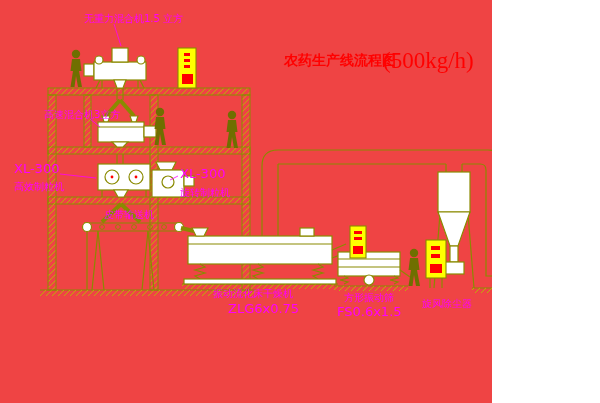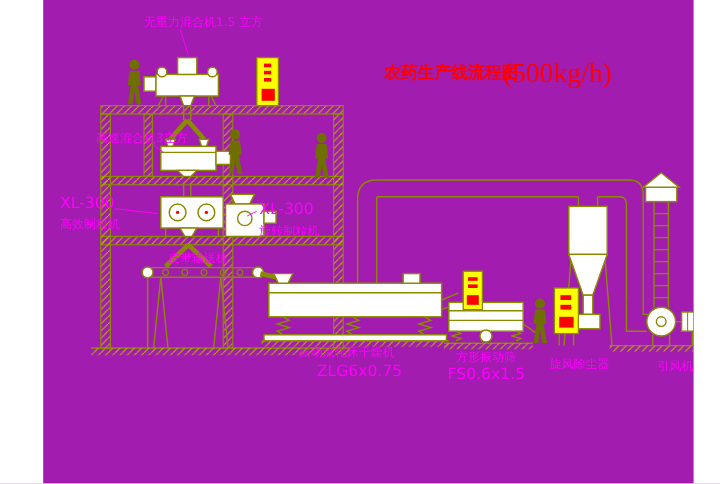--- a/index.html
+++ b/index.html
@@ -1,17 +1,17 @@
 <!DOCTYPE html>
 <html><head>
 <meta charset="utf-8">
 <style>
   html,body{margin:0;padding:0;background:#ffffff;}
-  .stage{position:relative;width:542px;height:403px;background:#a21caf;overflow:hidden;
-         font-family:"DejaVu Sans",sans-serif;margin-left:36px;}
+  .stage{position:relative;width:492px;height:403px;background:#ef4444;overflow:hidden;
+         font-family:"DejaVu Sans",sans-serif;}
   svg{display:block;}
   svg text{font-family:"DejaVu Sans",sans-serif;}
   .ln{stroke:#8a8a00;stroke-width:1.2;fill:none;}
   .ln-thin{stroke:#8a8a00;stroke-width:0.9;fill:none;}
   .thk{stroke:#8a8a00;stroke-width:4;fill:none;}
   .eq{fill:#ffffff;stroke:#8a8a00;stroke-width:1.2;}
   .hat{fill:url(#hatch);stroke:#8a8a00;stroke-width:1;}
   .hatonly{fill:url(#hatch);stroke:none;}
   .panel{fill:#ffff00;stroke:#8a8a00;stroke-width:1.1;}
   .rmark{fill:#ff0000;stroke:none;}

